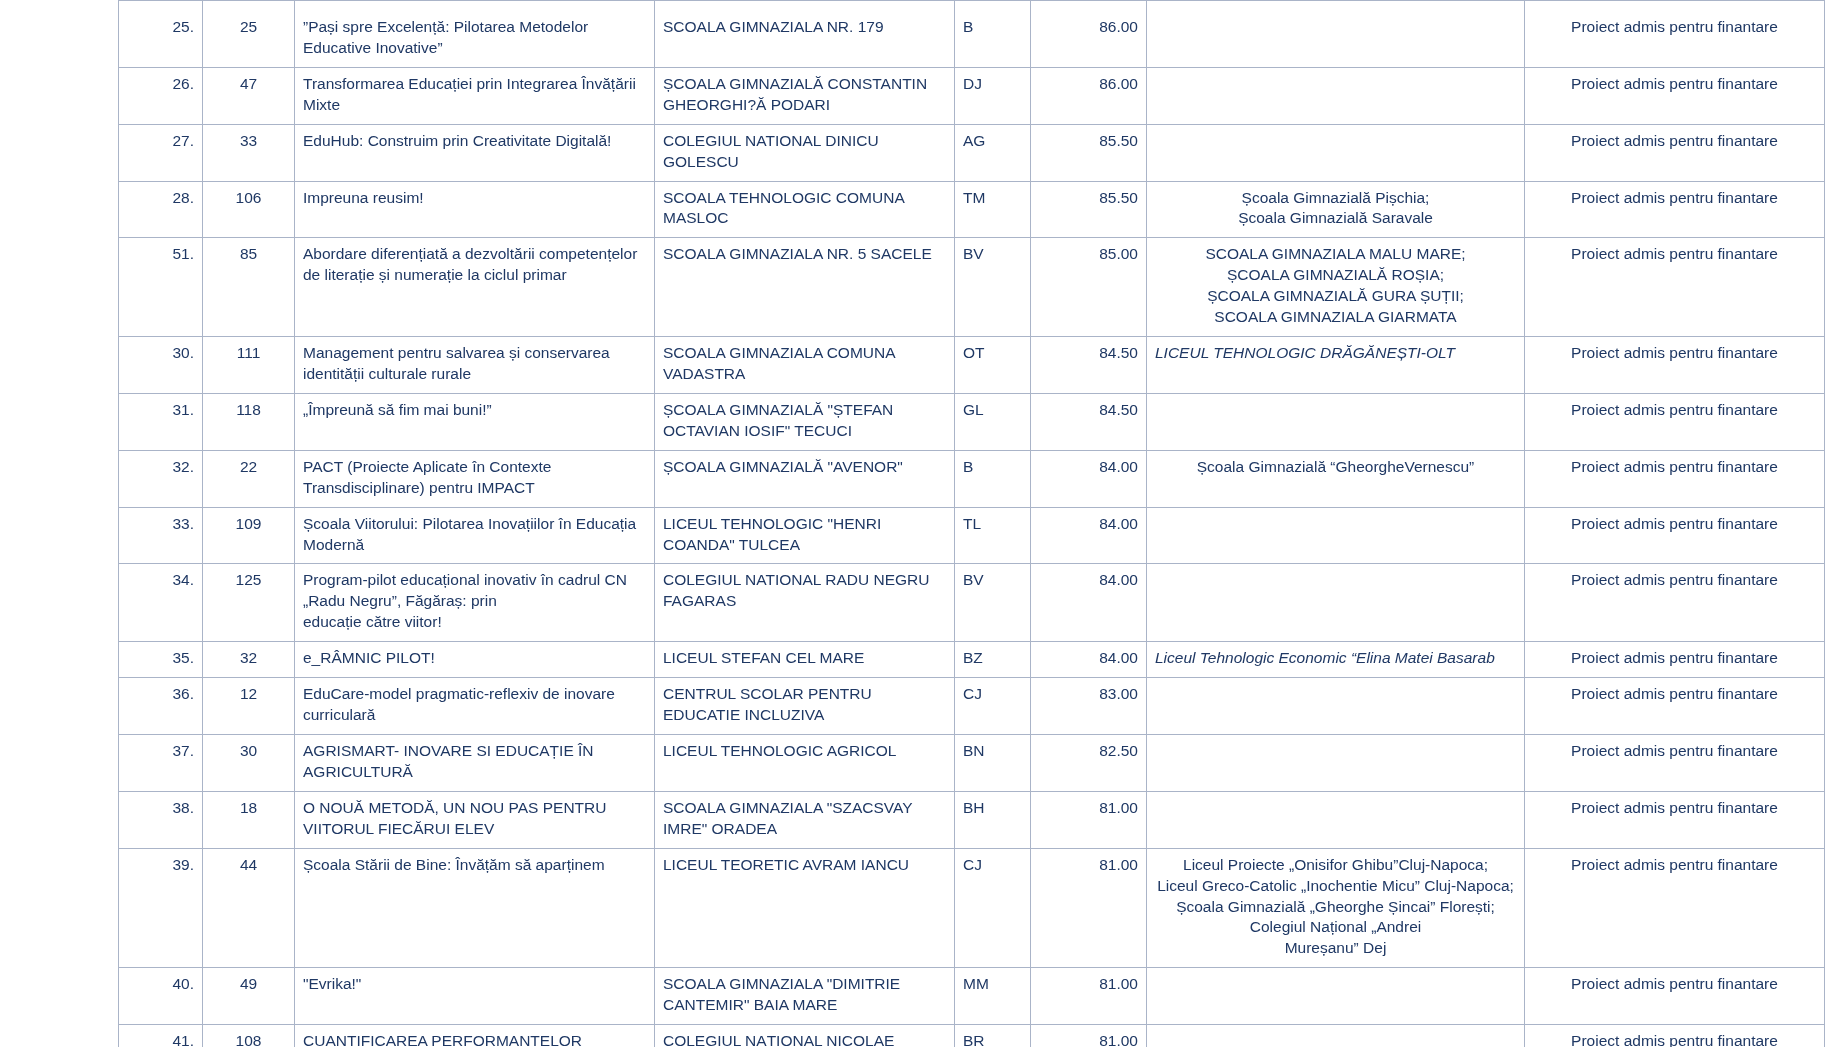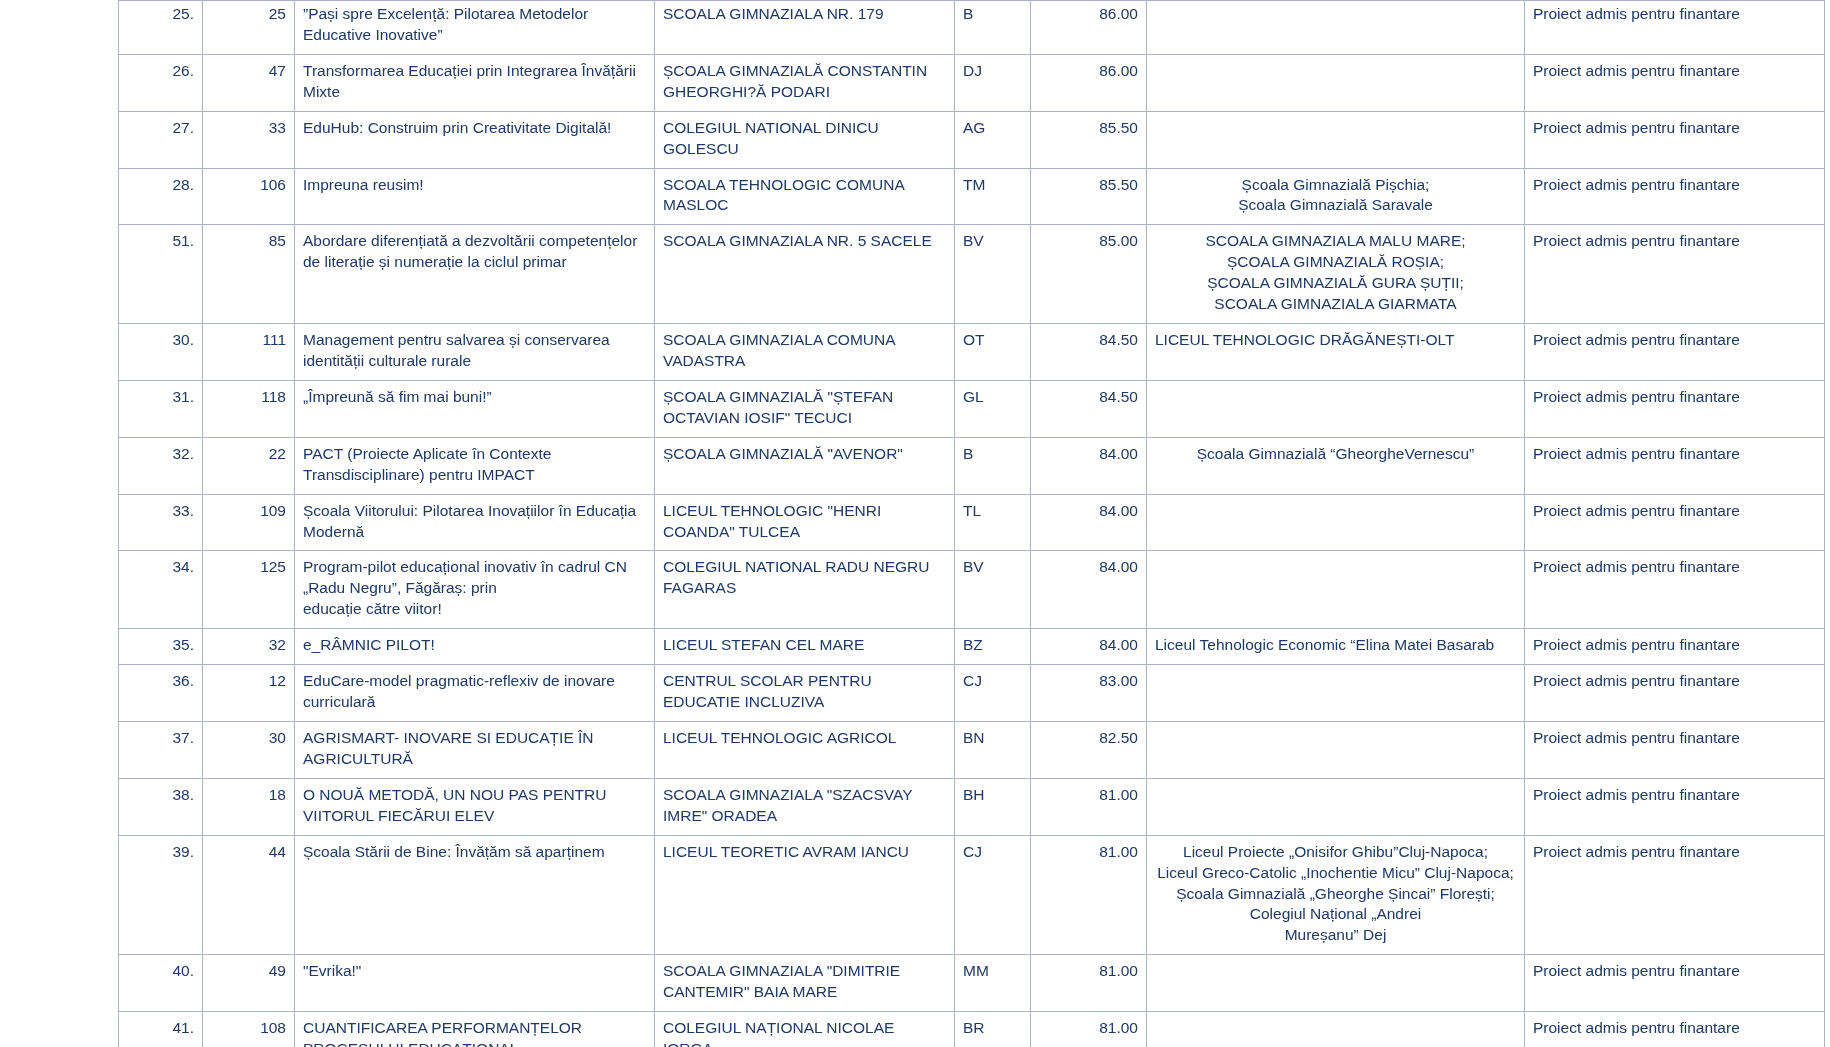--- a/index.html
+++ b/index.html
@@ -47,32 +47,32 @@
   col.c-county { width: 76px; }
   col.c-score { width: 116px; }
   col.c-partners { width: 378px; }
   col.c-status { width: 300px; }
 
   td.nr {
     text-align: right;
     padding-right: 12px;
     white-space: nowrap;
   }
-  td.id { text-align: right; }
+  td.id { text-align: center; }
   td.county { text-align: left; }
   td.score { text-align: right; }
   td.status {
-    text-align: left;
+    text-align: center;
     white-space: nowrap;
   }
   td.partners { text-align: center; }
-  td.partners.justify { text-align: justify; }
+  td.partners.justify { text-align: justify; font-style: italic; }
   .line { display: block; }
   
-  tr.first-row td { padding-top: 3px; }
+  tr.first-row td { padding-top: 16px; }
 </style>
 </head>
 <body>
 
 <div class="page">
   <div class="table-wrap">
     <table class="doc-table">
       <colgroup>
         <col class="c-nr">
         <col class="c-id">

